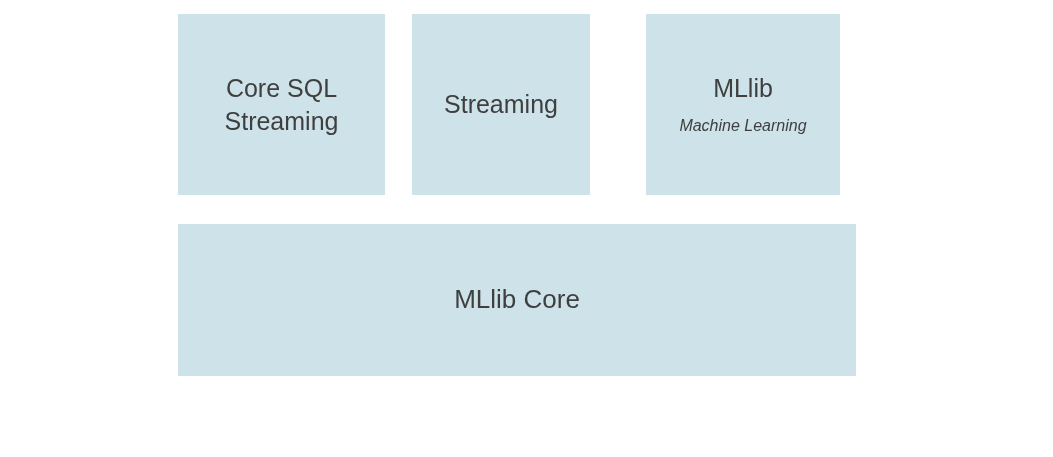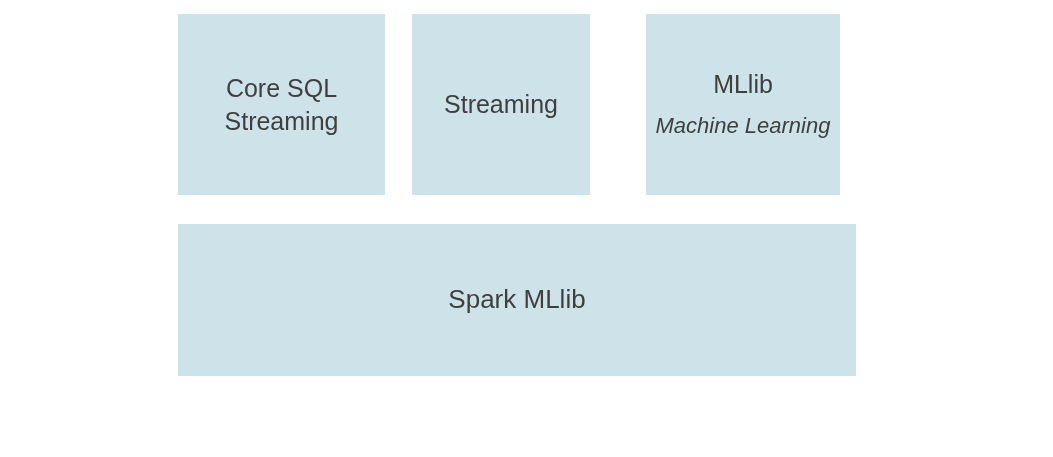--- a/index.html
+++ b/index.html
@@ -49,21 +49,21 @@
   }
   .box-core {
     left: 178px;
     top: 224px;
     width: 678px;
     height: 152px;
     font-size: 26px;
   }
   .subtitle {
     font-style: italic;
-    font-size: 22px;
+    font-size: 16px;
     margin-top: 12px;
   }
   .line {
     display: block;
   }
 </style>
 </head>
 <body>
 
 <div class="canvas">
@@ -76,16 +76,16 @@
   <div class="box box-streaming">
     <span class="line">Streaming</span>
   </div>
 
   <div class="box box-mllib">
     <span class="line">MLlib</span>
     <span class="line subtitle">Machine Learning</span>
   </div>
 
   <div class="box box-core">
-    <span class="line">Spark MLlib</span>
+    <span class="line">MLlib Core</span>
   </div>
 
 </div>
 
 </body></html>

